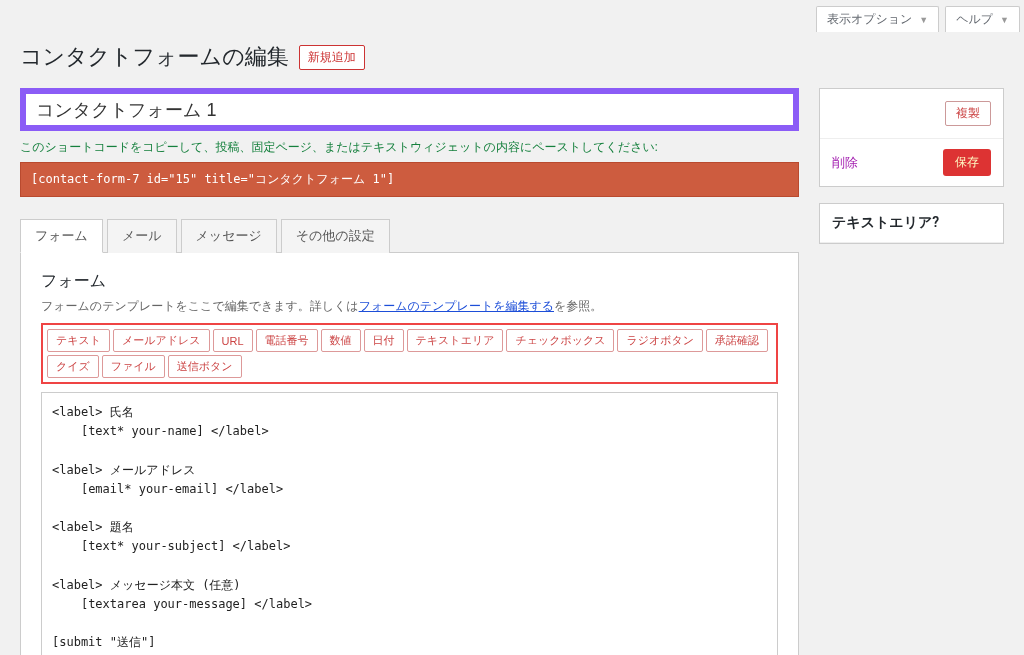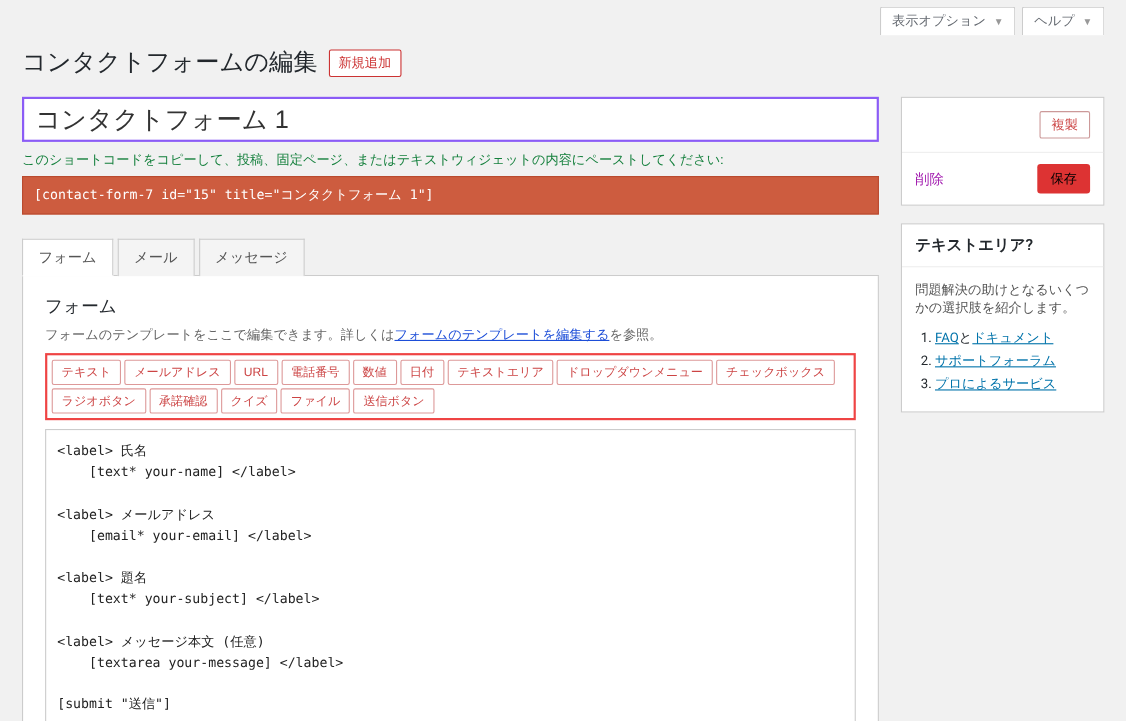--- a/index.html
+++ b/index.html
@@ -6,21 +6,21 @@
     body {
       font-family: -apple-system, BlinkMacSystemFont, "Segoe UI", Roboto, sans-serif;
       font-size: 13px;
       background: #f1f1f1;
       color: #23282d;
       padding: 0;
     }
     .top-bar {
       display: flex;
       justify-content: flex-end;
-      padding: 6px 20px 0 20px;
+      padding: 6px 4px 0 20px;
       gap: 6px;
     }
     .top-tab {
       background: #fff;
       border: 1px solid #ccc;
       border-bottom: none;
       padding: 4px 10px;
       font-size: 12px;
       color: #646970;
       cursor: pointer;
@@ -50,23 +50,23 @@
     .main-layout {
       display: flex;
       gap: 20px;
       padding: 0 20px 20px 20px;
       align-items: flex-start;
     }
     .left-col { flex: 1; }
     .right-col { width: 185px; flex-shrink: 0; }
     .title-input {
       width: 100%;
-      font-size: 23px;
+      font-size: 18px;
       padding: 5px 10px;
-      border: 2px solid #8b5cf6;
+      border: 6px solid #8b5cf6;
       background: #fff;
       color: #333;
       margin-bottom: 8px;
     }
     .shortcode-label {
       font-size: 12px;
       color: #15803d;
       margin-bottom: 6px;
     }
     .shortcode-box {
@@ -190,21 +190,21 @@
       padding: 10px 12px;
     }
     .delete-link {
       color: #a21caf;
       font-size: 13px;
       text-decoration: none;
       cursor: pointer;
     }
     .save-btn-side {
       background: #d33;
-      color: #000000;
+      color: #fef9c3;
       border: none;
       padding: 5px 12px;
       font-size: 12px;
       border-radius: 3px;
       cursor: pointer;
       font-family: Liberation Serif, serif;
     }
   </style>
 </head>
 <body>
@@ -228,36 +228,36 @@
 <div class="main-layout">
   <div class="left-col">
     <input class="title-input" value="コンタクトフォーム 1" style="">
     <p class="shortcode-label">このショートコードをコピーして、投稿、固定ページ、またはテキストウィジェットの内容にペーストしてください:</p>
     <div class="shortcode-box">[contact-form-7 id="15" title="コンタクトフォーム 1"]</div>
 
     <div class="tab-row">
       <div class="tab-item active">フォーム</div>
       <div class="tab-item">メール</div>
       <div class="tab-item">メッセージ</div>
+      <div class="tab-item">その他の設定</div>
     </div>
 
     <div class="panel">
       <h2>フォーム</h2>
       <p class="panel-desc">
         <span>フォームのテンプレートをここで編集できます。詳しくは</span><a href="#">フォームのテンプレートを編集する</a><span>を参照。</span>
       </p>
       <div class="tag-row" id="tag-row">
           <button class="tag-btn">テキスト</button>
           <button class="tag-btn">メールアドレス</button>
           <button class="tag-btn">URL</button>
           <button class="tag-btn">電話番号</button>
           <button class="tag-btn">数値</button>
           <button class="tag-btn">日付</button>
           <button class="tag-btn">テキストエリア</button>
-          <button class="tag-btn">ドロップダウンメニュー</button>
           <button class="tag-btn">チェックボックス</button>
           <button class="tag-btn">ラジオボタン</button>
           <button class="tag-btn">承諾確認</button>
           <button class="tag-btn">クイズ</button>
           <button class="tag-btn">ファイル</button>
           <button class="tag-btn">送信ボタン</button>
         </div>
       <textarea class="form-textarea" id="form-textarea" style="">&lt;label&gt; 氏名
     [text* your-name] &lt;/label&gt;
 
@@ -282,23 +282,15 @@
         <button class="inline-btn-outline">複製</button>
       </div>
       <div class="status-bottom">
         <a class="delete-link">削除</a>
         <button class="save-btn-side">保存</button>
       </div>
     </div>
 
     <div class="side-box">
       <div class="side-box-header">テキストエリア?</div>
-      <div class="side-box-body">
-        <p>問題解決の助けとなるいくつかの選択肢を紹介します。</p>
-        <ol>
-          <li><a href="#">FAQ</a><span>と</span><a href="#">ドキュメント</a></li>
-          <li><a href="#">サポートフォーラム</a></li>
-          <li><a href="#">プロによるサービス</a></li>
-        </ol>
-      </div>
     </div>
   </div>
 </div>
 
 </body></html>

